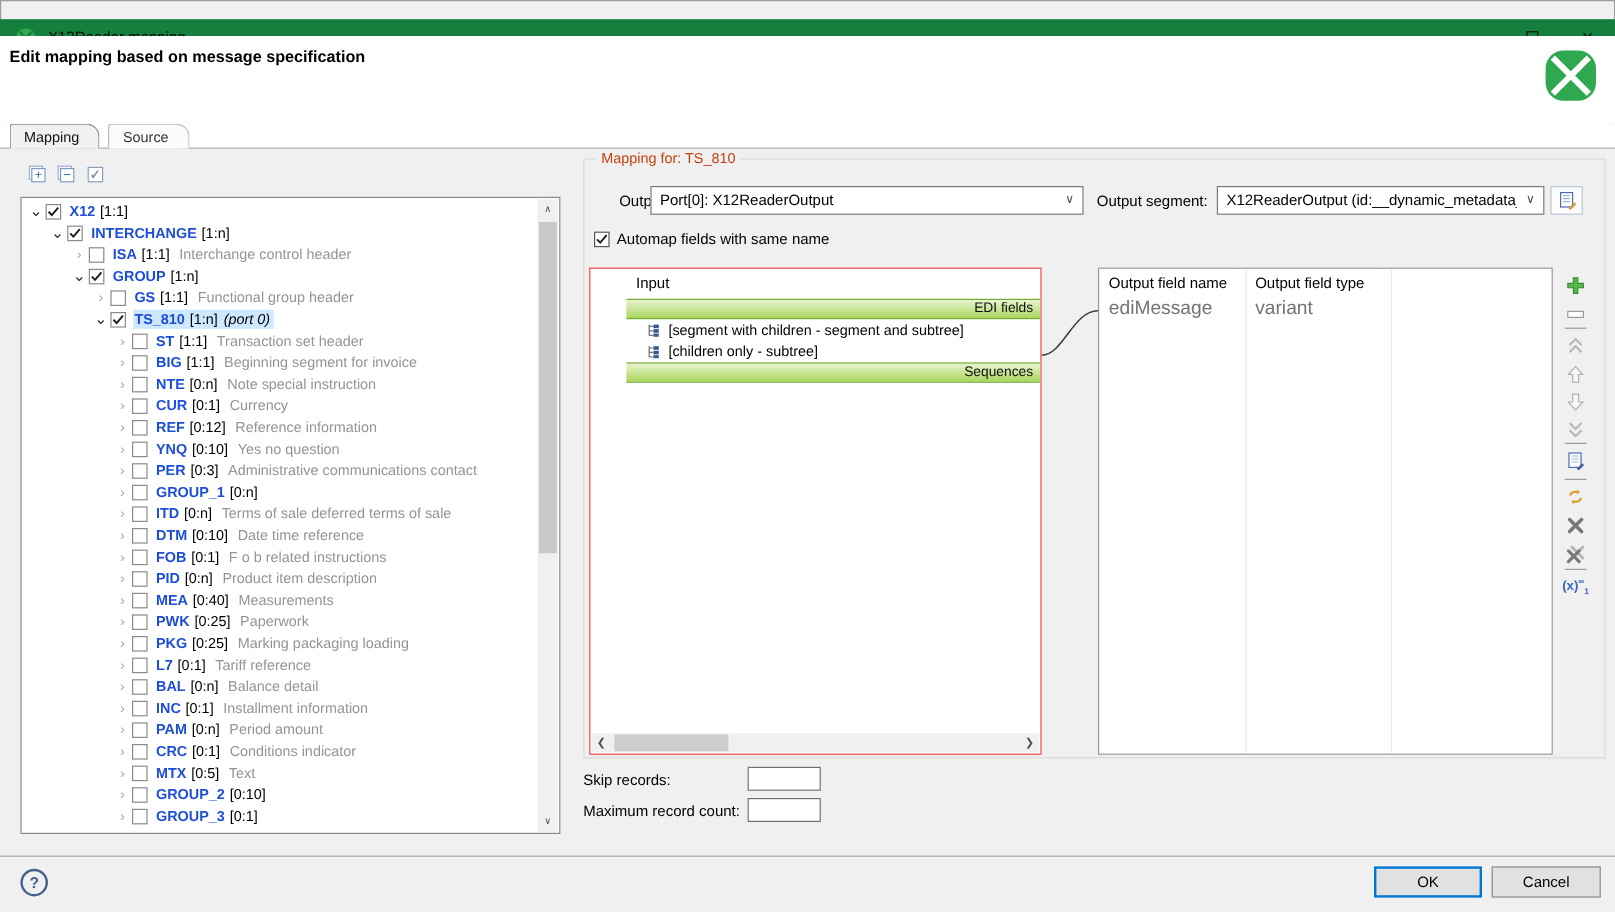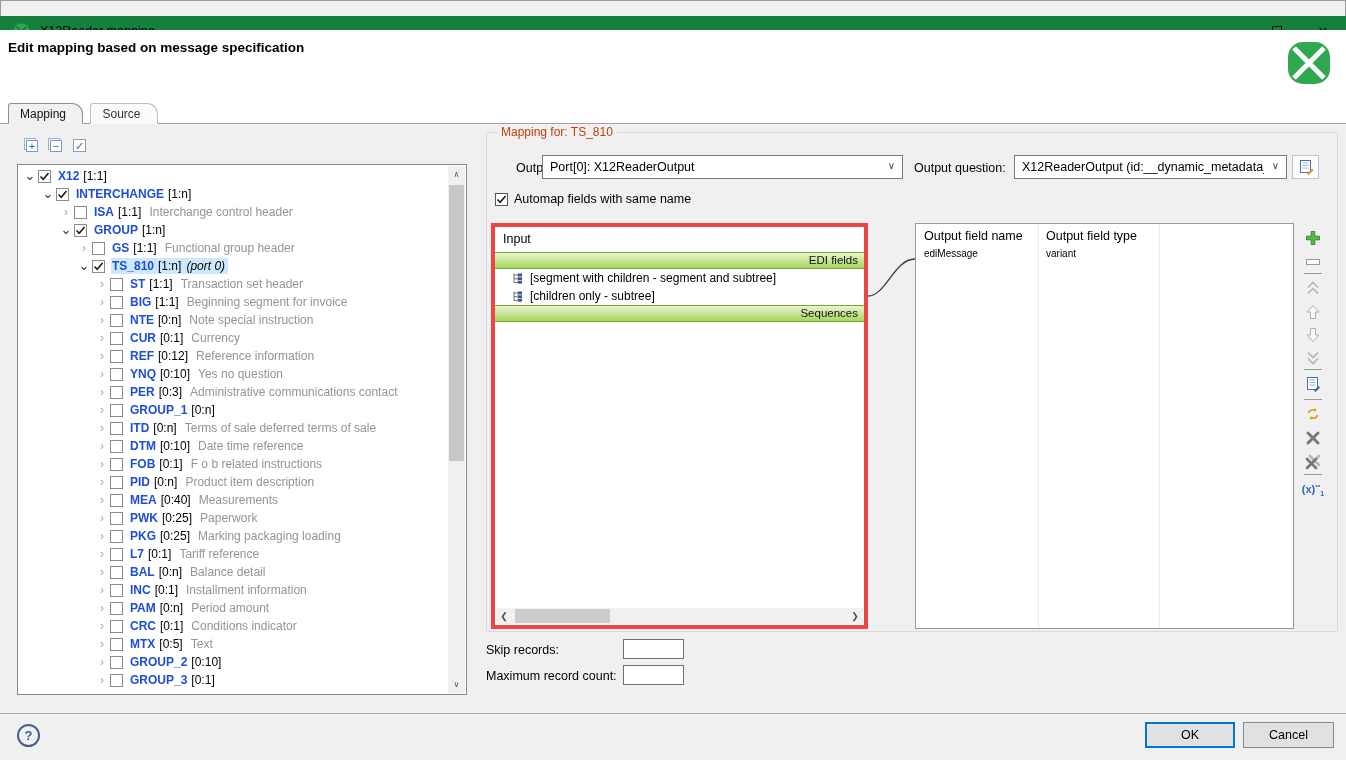--- a/index.html
+++ b/index.html
@@ -79,42 +79,42 @@
   .icon-btn { position:absolute; width:27px; height:24px; background:#fcfcfc; border:1px solid #b9c6d8;
               display:flex; align-items:center; justify-content:center; }
 
   .cb13 { width:13px; height:13px; border:1px solid #555; background:#fff; position:relative; display:inline-block; vertical-align:-2px; }
   .cb13 svg { position:absolute; left:0; top:0.5px; }
 
   .automap { position:absolute; left:8px; top:59px; font-size:12.5px; display:flex; align-items:center; gap:6px; }
 
   
   .input-panel { position:absolute; left:4px; top:90px; width:377px; height:406px;
-                 background:#fff; border:4px solid #ef4444; overflow:hidden; }
+                 background:#fff; border:1px solid #ef4444; overflow:hidden;padding-left:30px; }
   .input-header { height:25px; line-height:25px; padding-left:8px; font-size:12.5px; color:#000; }
   .band { height:17px; background:linear-gradient(#e9f5d0, #a8d65d); border-top:1px solid #74aa34;
           border-bottom:1px solid #74aa34; text-align:right; padding-right:6px; font-size:11.5px;
           line-height:15px; color:#101010; }
   .input-item { height:18px; display:flex; align-items:center; padding-left:17px; font-size:12px; gap:6px; color:#000; }
   .hscroll { position:absolute; left:1px; right:1px; bottom:1px; height:16px; background:#f0f0f0; }
   .hs-arrow { position:absolute; top:0; width:16px; height:16px; color:#4e4e4e; font-size:9px;
               display:flex; align-items:center; justify-content:center; }
   .hs-left { left:0; } .hs-right { right:0; }
   .hs-thumb { position:absolute; left:19px; top:1px; width:95px; height:14px; background:#cdcdcd; }
 
   
   .curve { position:absolute; left:381px; top:90px; width:47px; height:406px; pointer-events:none; }
 
   
   .out-table { position:absolute; left:428px; top:90px; width:379px; height:406px;
                background:#fff; border:1px solid #9a9a9a; overflow:hidden; }
   .col-sep { position:absolute; top:0; bottom:0; width:1px; background:#e2ecf8; }
   .ot-header { display:flex; height:24px; font-size:12.5px; color:#000; align-items:center; }
   .ot-header > div { padding-left:8px; }
-  .ot-row { display:flex; height:20px; font-size:10px; color:#000000; }
+  .ot-row { display:flex; height:20px; font-size:16px; color:#737373; align-items:center; }
   .ot-row > div { padding-left:8px; }
   .c1 { width:122px; } .c2 { width:121px; } .c3 { flex:1; }
 
   
   .side-icon { position:absolute; left:817px; width:18px; height:18px; display:flex;
                align-items:center; justify-content:center; }
   .side-div { position:absolute; left:817px; width:18px; height:1px; background:#9a9a9a; }
   .fx { color:#3763c4; font-size:11px; font-weight:bold; white-space:nowrap; }
   .fx sup { font-size:7px; } .fx sub { font-size:7px; }
 
@@ -470,21 +470,21 @@
 
     <div class="groupbox">
       <span class="group-legend">Mapping for: TS_810</span>
 
       <span class="row-label" style="left:9px; top:28px;margin-left:20px;">Output:</span>
       <div class="combo" style="left:55px; top:22px; width:361px;">
         <span>Port[0]: X12ReaderOutput</span>
         <span class="chev">∨</span>
       </div>
 
-      <span class="row-label" style="left:427px; top:28px;">Output question:</span>
+      <span class="row-label" style="left:427px; top:28px;">Output segment:</span>
       <div class="combo" style="left:527px; top:22px; width:273px;">
         <span style="overflow:hidden; white-space:nowrap;">X12ReaderOutput (id:__dynamic_metadata_X12</span>
         <span class="chev">∨</span>
       </div>
       <span class="icon-btn" style="left:805px; top:22px;">
         <svg width="16" height="16" viewBox="0 0 16 16">
           <rect x="2.5" y="1.5" width="10" height="12" fill="#fff" stroke="#4a6fb5"></rect>
           <path d="M4.5 4h6 M4.5 6.5h6 M4.5 9h6" stroke="#9db3d6" fill="none"></path>
           <path d="M9.5 14.5 14 10l1.2 1.2-4.5 4.5z" fill="#e8a33d" stroke="#b97f22" stroke-width="0.6"></path>
         </svg>

